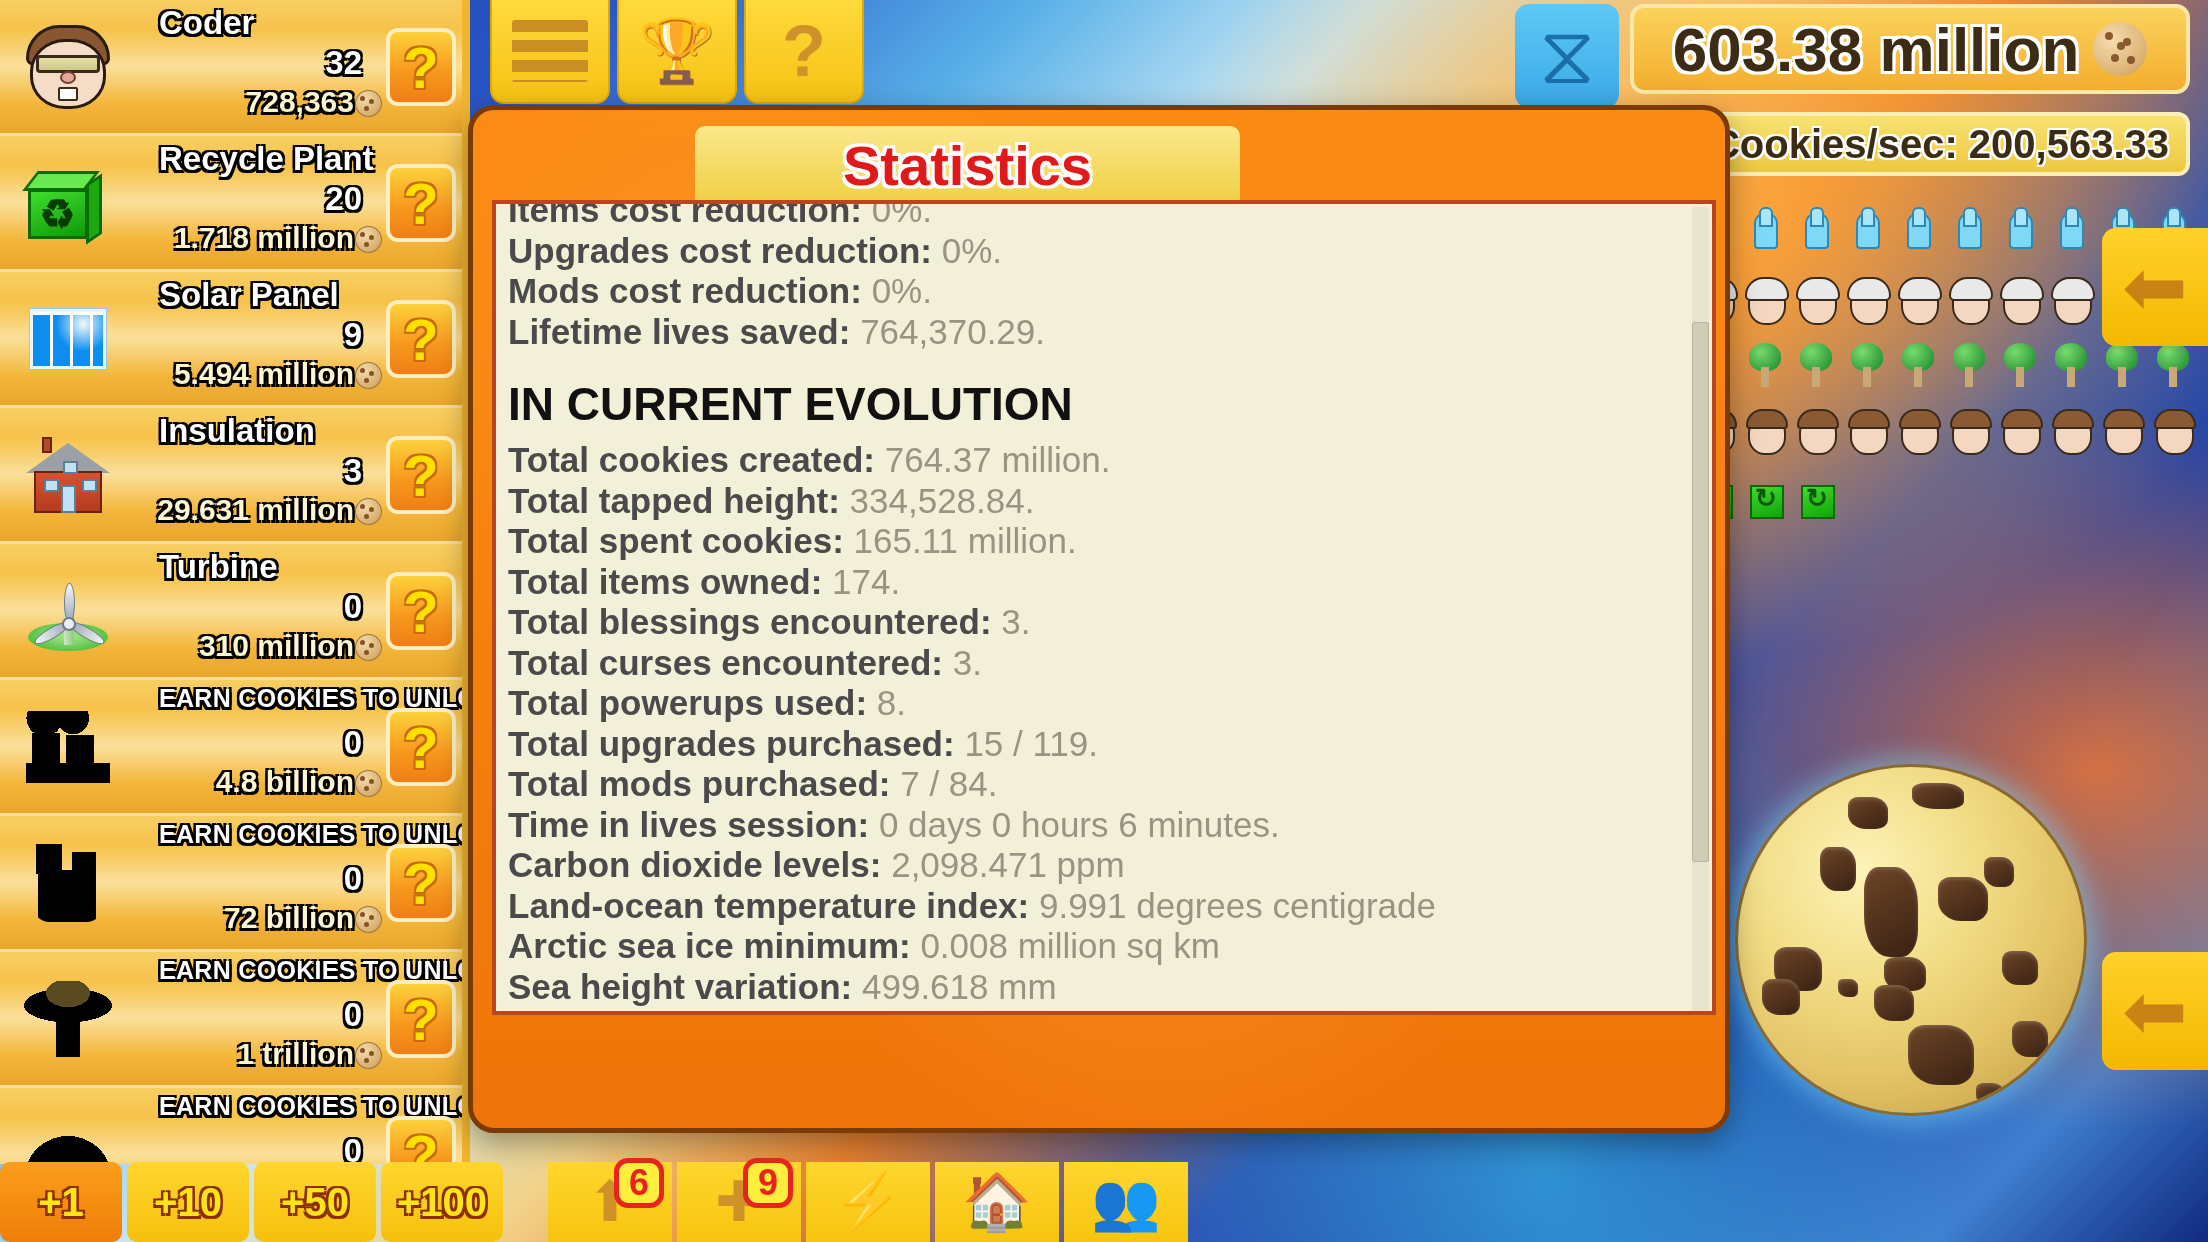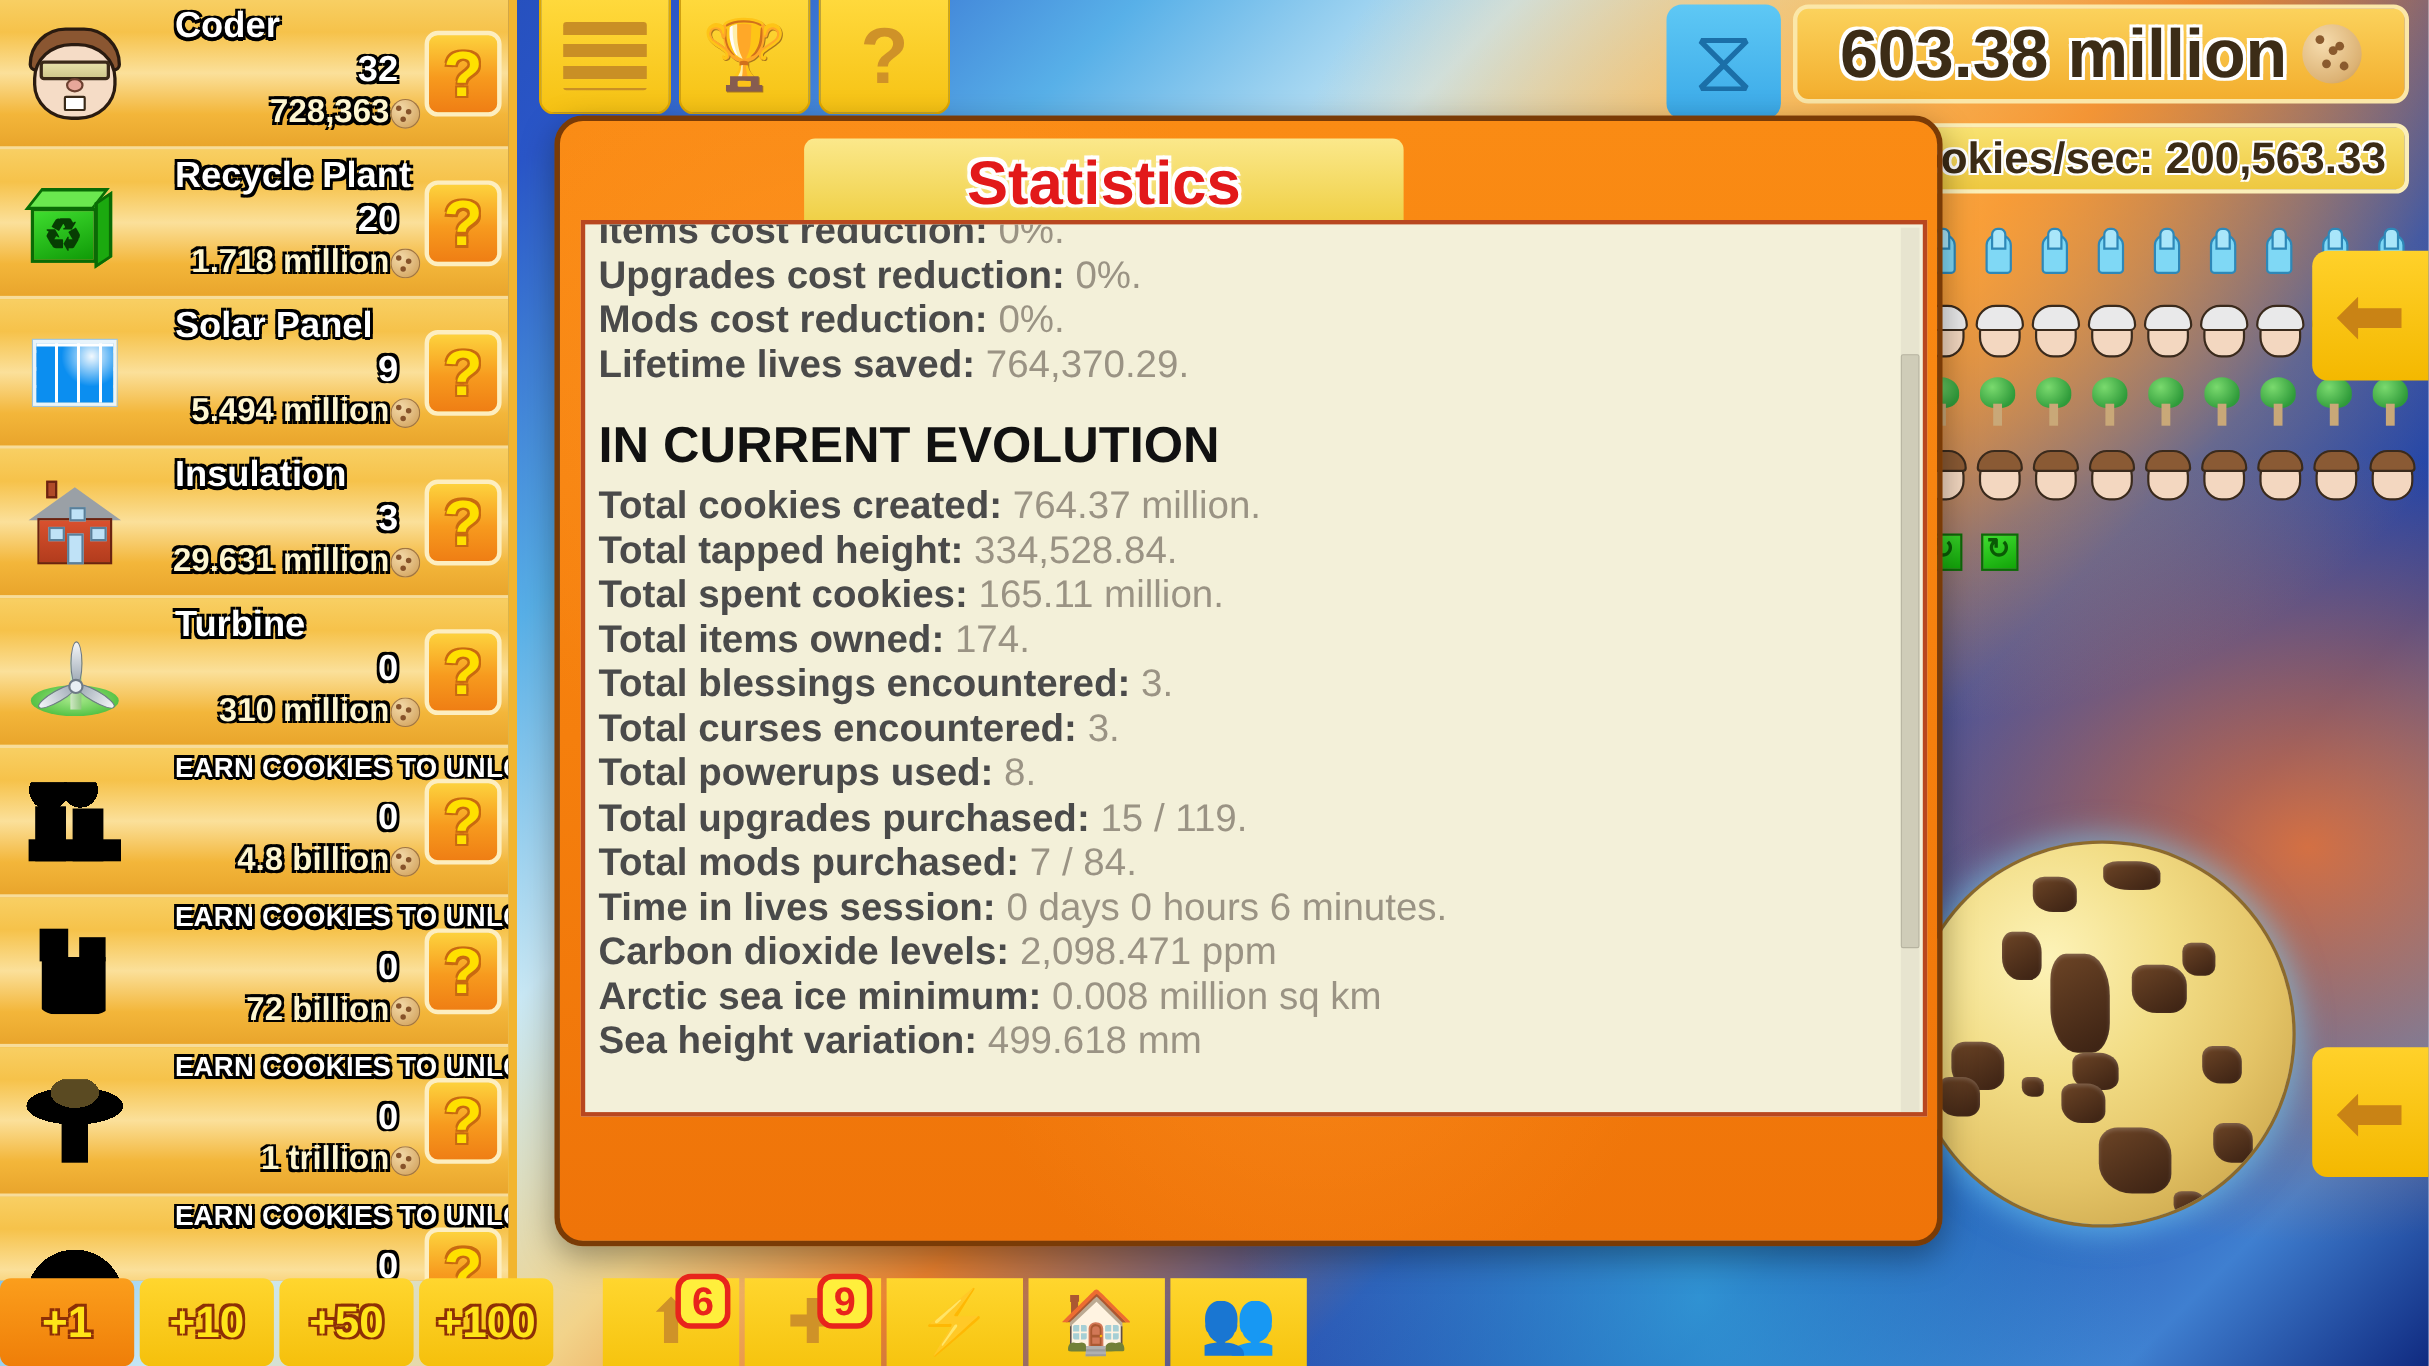--- a/index.html
+++ b/index.html
@@ -415,21 +415,20 @@
     left: 468px; top: 105px;
     width: 1262px; height: 1028px;
     background:
       radial-gradient(circle at 20% 22%, rgba(255,150,40,0.55), rgba(255,150,40,0) 30%),
       radial-gradient(circle at 55% 75%, rgba(255,150,40,0.45), rgba(255,150,40,0) 32%),
       linear-gradient(180deg, #fa8b14 0%, #f57f0d 55%, #ef7409 100%);
     border: 5px solid #7a3b06;
     border-radius: 26px;
     z-index: 50;
     box-shadow: 0 10px 30px rgba(0,0,0,0.35);
-    margin-left: 36px;
   }
   .dialog-title {
     position: absolute; left: 222px; top: 16px;
     width: 545px; height: 78px;
     background: linear-gradient(180deg,#fbe88b,#efcf43);
     border-radius: 10px 10px 0 0;
     display: flex; align-items: center; justify-content: center;
   }
   .dialog-title span {
     font-size: 56px; font-weight: bold; color: #e2191a;
@@ -884,20 +883,24 @@
         </div>
         <div class="stat-line">
           <b>Time in lives session:</b>
           <span>0 days 0 hours 6 minutes.</span>
         </div>
         <div class="stat-line">
           <b>Carbon dioxide levels:</b>
           <span>2,098.471 ppm</span>
         </div>
         <div class="stat-line">
+          <b>Land-ocean temperature index:</b>
+          <span>9.991 degrees centigrade</span>
+        </div>
+        <div class="stat-line">
           <b>Arctic sea ice minimum:</b>
           <span>0.008 million sq km</span>
         </div>
         <div class="stat-line">
           <b>Sea height variation:</b>
           <span>499.618 mm</span>
         </div>
 
       </div>
       <div class="scrollbar-track"></div>

